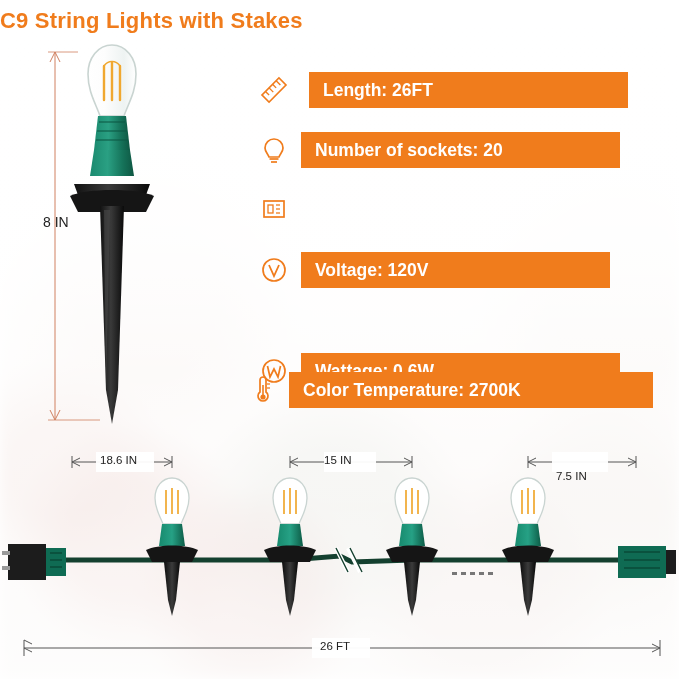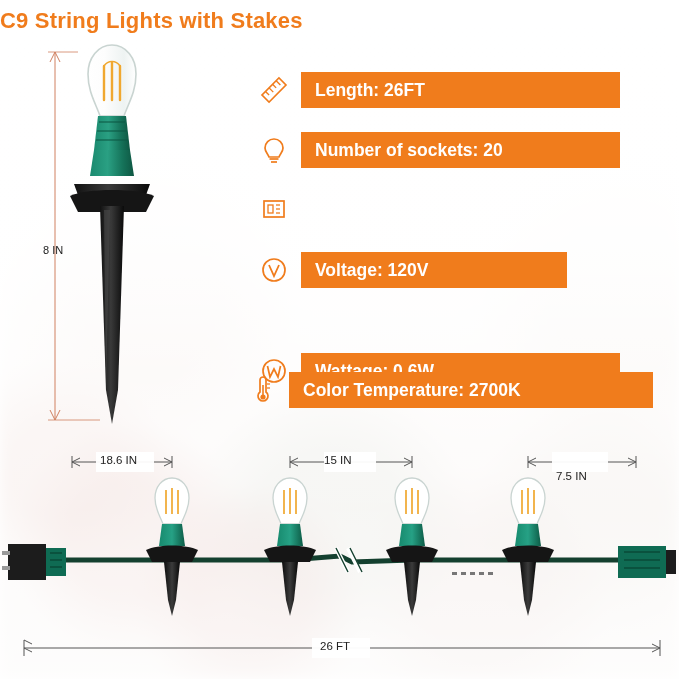--- a/index.html
+++ b/index.html
@@ -46,21 +46,21 @@
     background:#f07c1c;color:#ffffff;font-size:17.5px;font-weight:bold;
     height:36px;line-height:36px;padding:0 14px;white-space:nowrap;
     box-sizing:border-box;
   }
 
   
   .dim-label{position:absolute;color:#222;font-size:11px;}
   .dim-label.b{font-size:11.5px;}
 
   
-  #label-8in{position:absolute;left:43px;top:244px;color:#222;font-size:11px;}
+  #label-8in{position:absolute;left:43px;top:214px;color:#222;font-size:14px;}
 </style>
 </head>
 <body>
 
 <div id="photo-bg"></div>
 <div id="white-veil"></div>
 
 <div id="title">C9 String Lights with Stakes</div>
 
 <svg class="layer" viewBox="0 0 679 679">
@@ -104,21 +104,21 @@
   <line x1="55" y1="52" x2="55" y2="420" stroke="#d08060" stroke-width="1"></line>
   <line x1="55" y1="52" x2="50" y2="62" stroke="#d08060" stroke-width="1"></line>
   <line x1="55" y1="52" x2="60" y2="62" stroke="#d08060" stroke-width="1"></line>
   <line x1="55" y1="420" x2="50" y2="410" stroke="#d08060" stroke-width="1"></line>
   <line x1="55" y1="420" x2="60" y2="410" stroke="#d08060" stroke-width="1"></line>
   <line x1="48" y1="52" x2="78" y2="52" stroke="#d08060" stroke-width="0.8"></line>
   <line x1="48" y1="420" x2="100" y2="420" stroke="#d08060" stroke-width="0.8"></line>
 </svg>
 <div id="label-8in">8 IN</div>
 
-<div class="spec-row" style="left:257px;top:72px;">
+<div class="spec-row" style="left:257px;top:72px;gap:8px;">
   <div class="spec-icon">
     <svg width="30" height="30" viewBox="0 0 30 30">
       <g transform="rotate(-45 15 15)">
         <rect x="3" y="10" width="24" height="10" fill="none" stroke="#f07c1c" stroke-width="1.6"></rect>
         <line x1="8" y1="10" x2="8" y2="15" stroke="#f07c1c" stroke-width="1.4"></line>
         <line x1="13" y1="10" x2="13" y2="16" stroke="#f07c1c" stroke-width="1.4"></line>
         <line x1="18" y1="10" x2="18" y2="15" stroke="#f07c1c" stroke-width="1.4"></line>
         <line x1="23" y1="10" x2="23" y2="16" stroke="#f07c1c" stroke-width="1.4"></line>
       </g>
     </svg>
@@ -149,21 +149,21 @@
   </div>
 </div>
 
 <div class="spec-row" style="left:257px;top:252px;">
   <div class="spec-icon">
     <svg width="30" height="30" viewBox="0 0 30 30">
       <circle cx="15" cy="15" r="11" fill="none" stroke="#f07c1c" stroke-width="1.7"></circle>
       <path d="M10 10 L15 21 L20 10" fill="none" stroke="#f07c1c" stroke-width="1.8"></path>
     </svg>
   </div>
-  <div class="spec-bar" style="width:266px;">Voltage: 120V</div>
+  <div class="spec-bar" style="width:309px;">Voltage: 120V</div>
 </div>
 
 <div class="spec-row" style="left:257px;top:321px;margin-top:32px;">
   <div class="spec-icon">
     <svg width="30" height="30" viewBox="0 0 30 30">
       <circle cx="15" cy="15" r="11" fill="none" stroke="#f07c1c" stroke-width="1.7"></circle>
       <path d="M8.5 10 L11 21 L15 13 L19 21 L21.5 10" fill="none" stroke="#f07c1c" stroke-width="1.7"></path>
     </svg>
   </div>
   <div class="spec-bar" style="width:319px;">Wattage: 0.6W</div>

